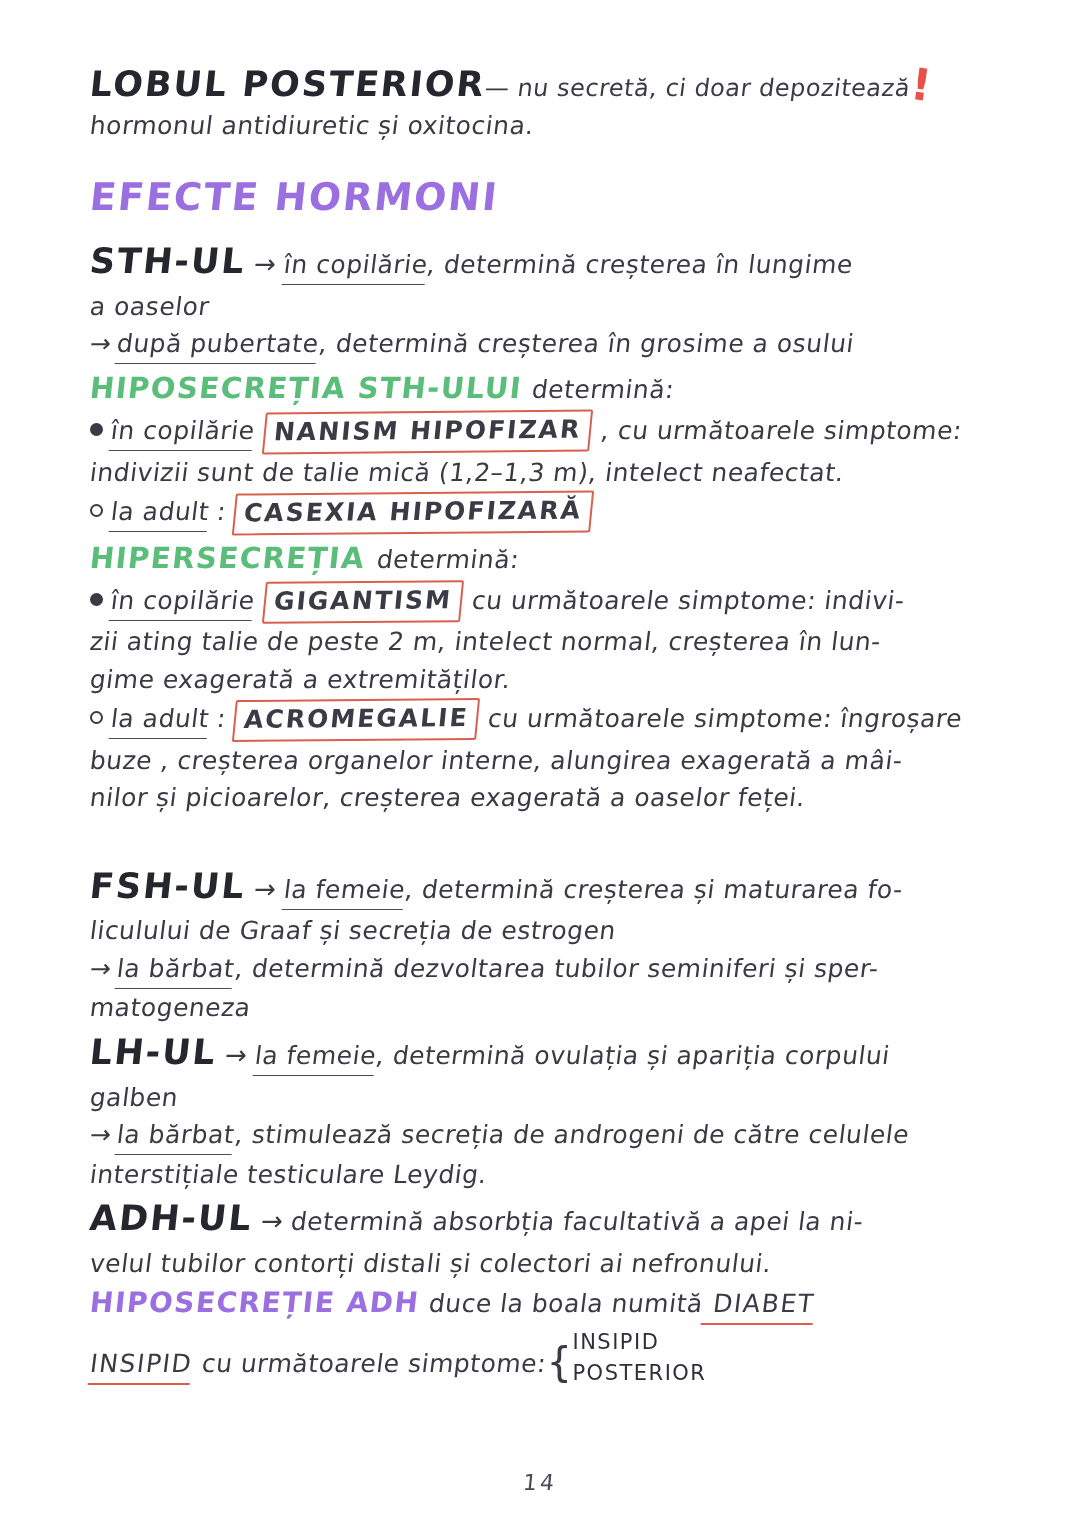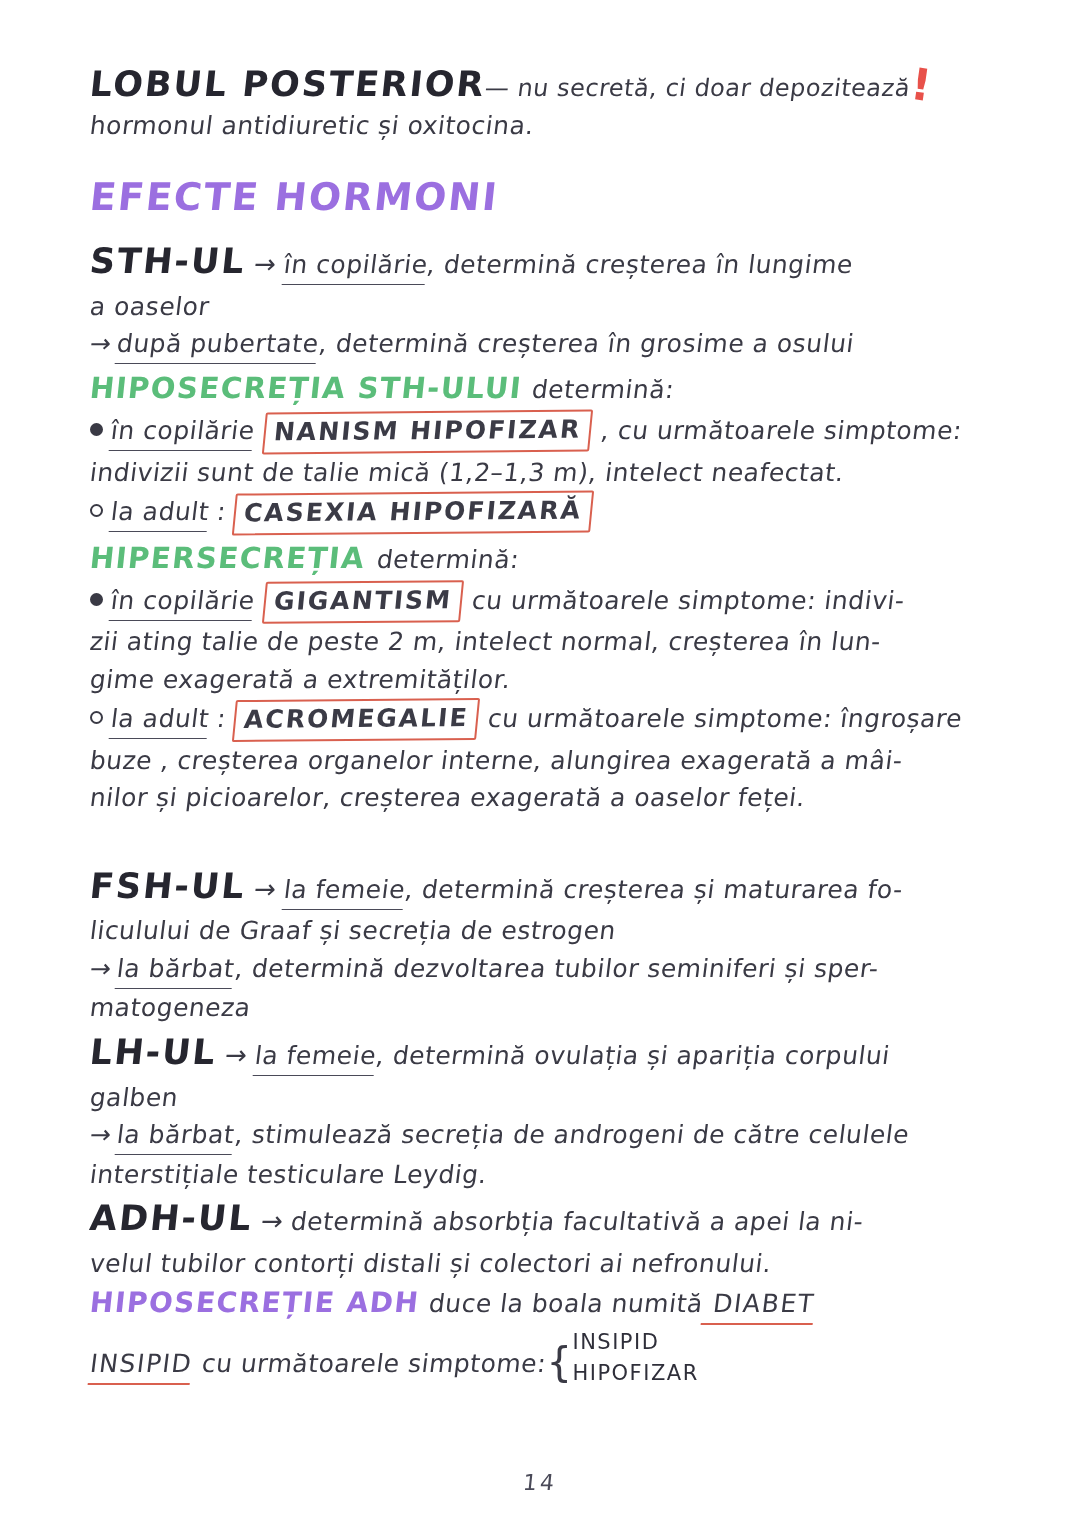--- a/index.html
+++ b/index.html
@@ -227,17 +227,17 @@
     <span class="head-big">ADH-UL</span><span class="body-text slant" style="font-size:26px;padding:0 8px;">→</span><span class="body-text slant">determină absorbția facultativă a apei la ni-</span>
   </div>
   <div class="row">
     <span class="body-text slant">velul tubilor contorți distali și colectori ai nefronului.</span>
   </div>
 
   <div class="row">
     <span class="head-big purple" style="font-size:28px;letter-spacing:1.5px;">HIPOSECREȚIE ADH</span><span class="body-text slant" style="padding-left:10px;">duce la boala numită</span><span class="body-text slant red-underline small-caps" style="padding-left:10px;">DIABET</span>
   </div>
   <div class="row">
-    <span class="body-text slant red-underline small-caps">INSIPID</span><span class="body-text slant" style="padding-left:10px;">cu următoarele simptome:</span><span class="brace">{</span><span class="sym-list"><span>INSIPID</span><br><span>HIPOFIZAR</span></span>
+    <span class="body-text slant red-underline small-caps">INSIPID</span><span class="body-text slant" style="padding-left:10px;">cu următoarele simptome:</span><span class="brace">{</span><span class="sym-list"><span>INSIPID</span><br><span>POSTERIOR</span></span>
   </div>
 
   <div class="pagenum">14</div>
 </div>
 
 </body></html>

